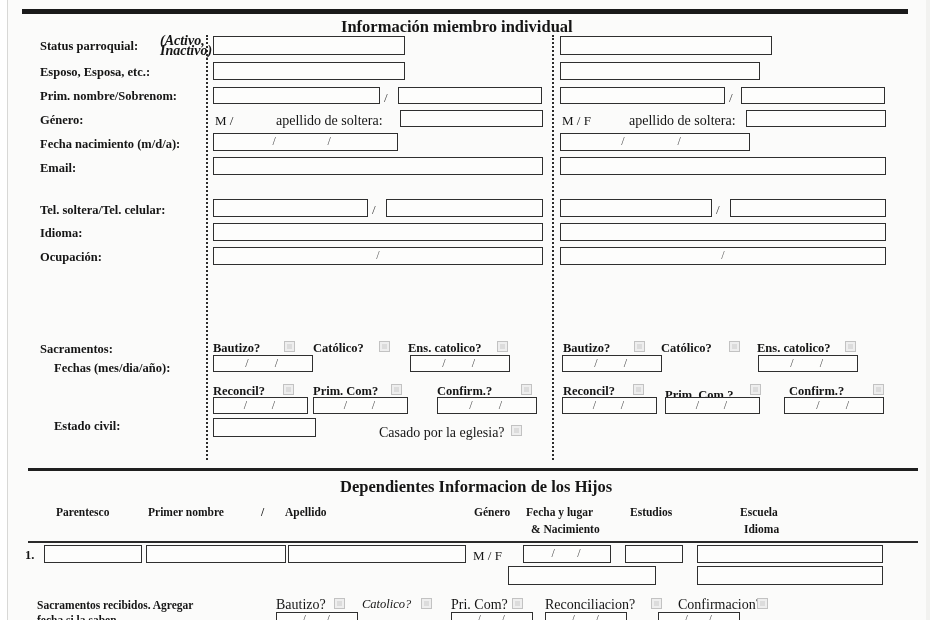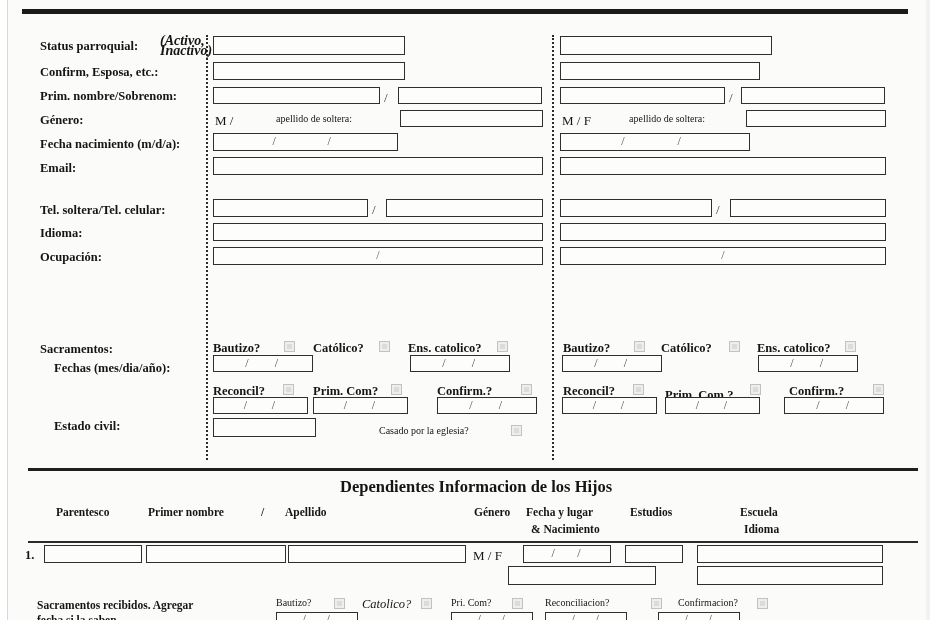--- a/index.html
+++ b/index.html
@@ -65,21 +65,21 @@
   .lbl-sm {
     position: absolute;
     font-weight: bold;
     font-style: italic;
     font-size: 14px;
     line-height: 1.05;
     white-space: nowrap;
   }
   .plain {
     position: absolute;
-    font-size: 10px;
+    font-size: 14px;
     white-space: nowrap;
     line-height: 1;
   }
   .plain-i {
     position: absolute;
     font-size: 12.5px;
     font-style: italic;
     white-space: nowrap;
     line-height: 1;
   }
@@ -165,29 +165,30 @@
 </head>
 <body>
 
 <div id="page">
 
   <div class="scan-edge-left"></div>
   <div class="scan-edge-right"></div>
 
   <div class="rule-thick" style="left:22px; top:9px; width:886px;"></div>
 
+  <div class="sec-title" style="left:341px; top:19px;">Información miembro individual</div>
 
   <div class="vdotted" style="left:206px; top:35px; height:425px;"></div>
   <div class="vdotted" style="left:552px; top:35px; height:425px;"></div>
 
   <div class="lbl" style="left:40px; top:40px;">Status parroquial:</div>
   <div class="lbl-sm" style="left:160px; top:34px;">(Activo,</div>
   <div class="lbl-sm" style="left:160px; top:44px;">Inactivo)</div>
 
-  <div class="lbl" style="left:40px; top:66px;">Confirm, Esposa, etc.:</div>
+  <div class="lbl" style="left:40px; top:66px;">Esposo, Esposa, etc.:</div>
 
   <div class="lbl" style="left:40px; top:90px;">Prim. nombre/Sobrenom:</div>
 
   <div class="lbl" style="left:40px; top:114px;">Género:</div>
 
   <div class="lbl" style="left:40px; top:138px;">Fecha nacimiento (m/d/a):</div>
 
   <div class="lbl" style="left:40px; top:162px;">Email:</div>
 
   <div class="lbl" style="left:40px; top:204px;">Tel. soltera/Tel. celular:</div>

